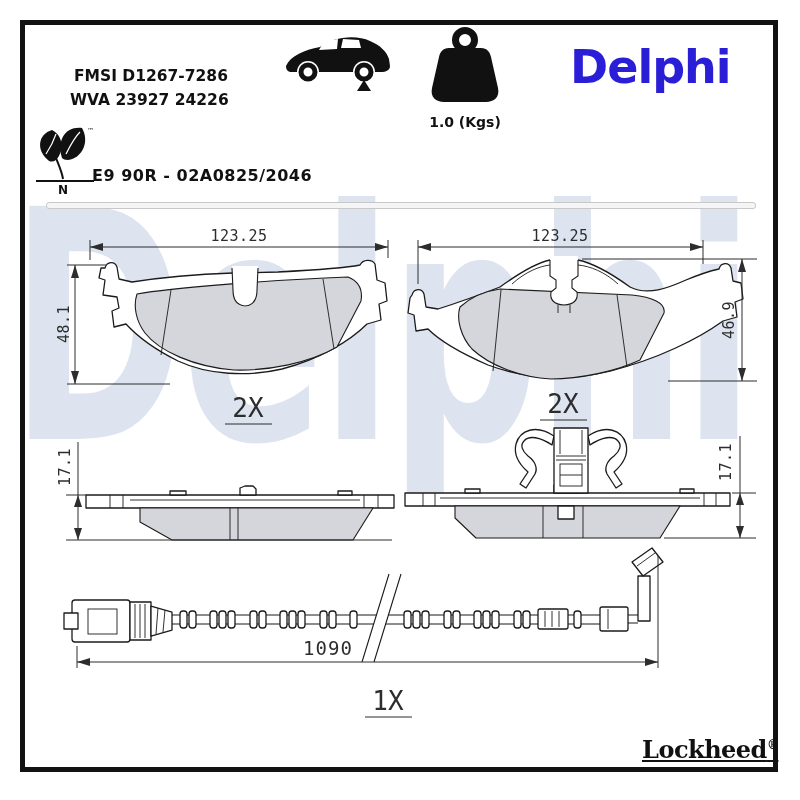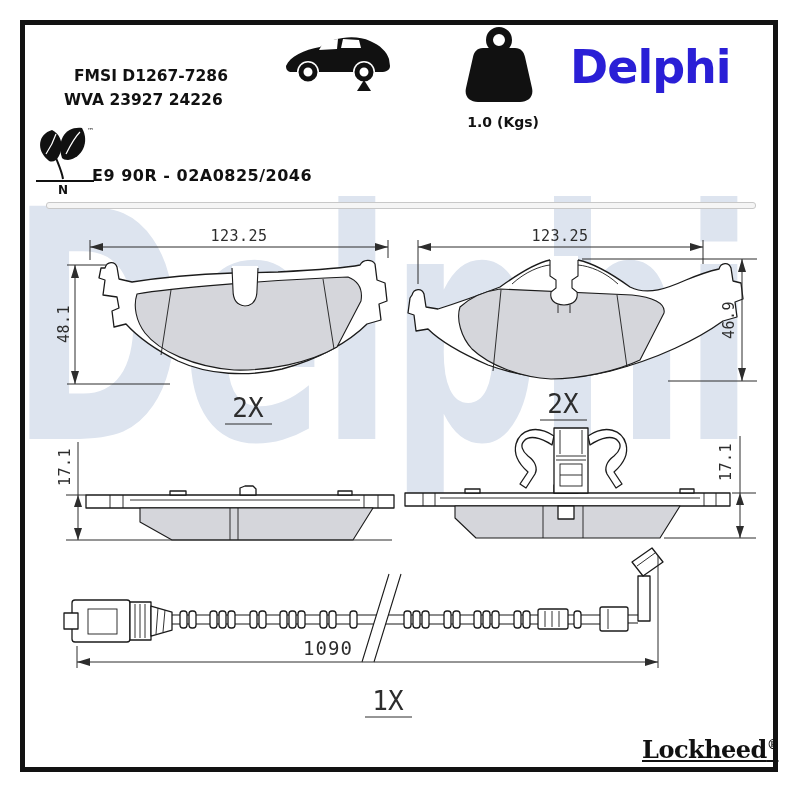--- a/index.html
+++ b/index.html
@@ -6,23 +6,23 @@
   .page{position:relative;width:800px;height:800px;background:#fff;overflow:hidden;
         font-family:"DejaVu Sans","Liberation Sans",sans-serif;color:#111;}
   .frame{position:absolute;left:20px;top:20px;width:758px;height:752px;
          box-sizing:border-box;border:5px solid #121212;background:transparent;z-index:3;pointer-events:none;}
   .watermark{position:absolute;left:10px;top:168px;z-index:1;font-size:320px;font-weight:700;
              line-height:1.0;color:#dde4ef;white-space:nowrap;transform:scaleX(0.66);
              transform-origin:left top;letter-spacing:-6px;}
   .hdr{position:absolute;z-index:2;}
   .part{left:58px;top:32px;font-size:23px;font-weight:bold;letter-spacing:0.5px;}
   .fmsi{left:58px;top:67px;font-size:15.5px;font-weight:bold;margin-left:16px;}
-  .wva{left:64px;top:91px;font-size:15.5px;font-weight:bold;}
+  .wva{left:70px;top:91px;font-size:15.5px;font-weight:bold;}
   .caricon{left:282px;top:26px;}
-  .weightbox{left:422px;top:26px;width:86px;text-align:right;margin-left:31px;}
+  .weightbox{left:422px;top:26px;width:86px;text-align:center;}
   .weightlabel{font-size:14px;font-weight:bold;margin-top:2px;}
   .delphi{left:570px;top:40px;font-size:46px;font-weight:800;color:#2a1fd6;letter-spacing:-1px;}
   .leaficon{left:34px;top:124px;}
   .e9{left:92px;top:166px;font-size:16px;font-weight:bold;letter-spacing:0.5px;}
   .divider{position:absolute;left:46px;top:202px;width:708px;height:5px;background:#f5f5f5;
            border:1px solid #c8c8c8;border-radius:3px;z-index:2;}
   .draw{position:absolute;left:20px;top:210px;z-index:2;}
   .footerlogo{position:absolute;left:642px;top:735px;z-index:4;font-family:"DejaVu Serif","Liberation Serif",serif;
               font-size:24px;font-weight:bold;letter-spacing:-0.5px;color:#111;text-decoration:underline;}
   .footerlogo sup{font-size:12px;}

